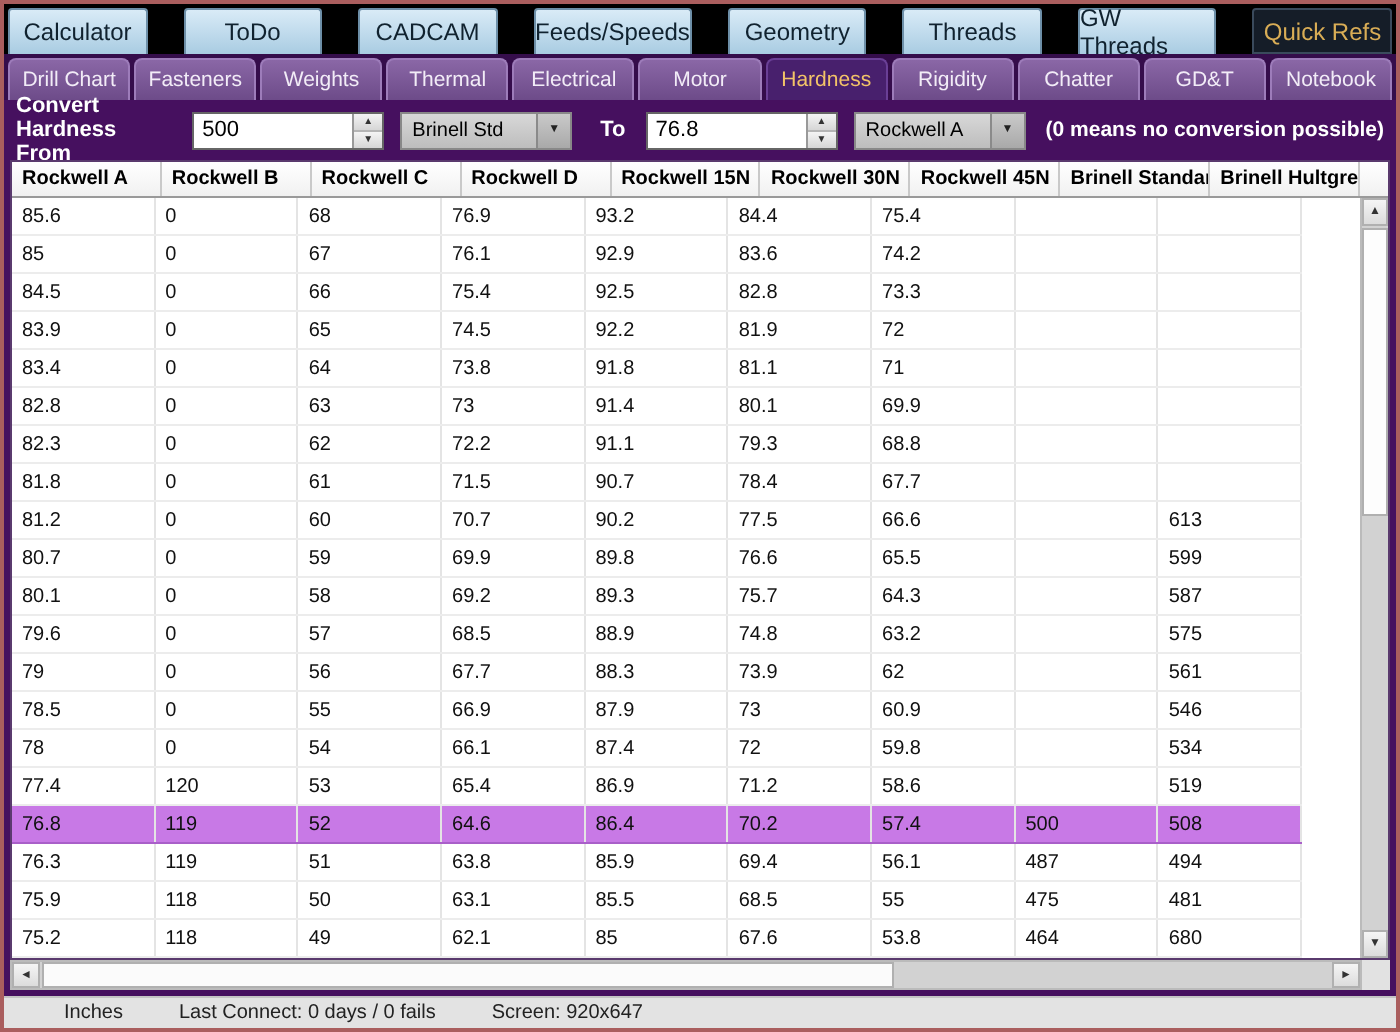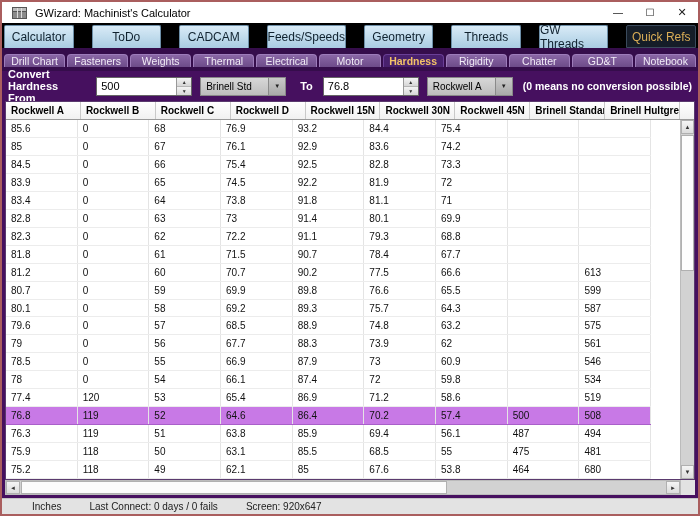--- a/index.html
+++ b/index.html
@@ -49,25 +49,25 @@
   .icon-help{ background:#36b5da; color:#0a2f42; font-size:11px; font-weight:bold; border:1px solid #1d7f9e; }
 
   
   .main-tabs{ height:25px; background:#000; display:flex; gap:18px; padding:2px 2px 0 2px; flex:none; }
   .main-tab{ flex:1; background:linear-gradient(#d9ebf7,#a9cce2); color:#10222f;
     font-size:12px; display:flex; align-items:center; justify-content:center;
     border:1px solid #6d8fa8; border-bottom:none; border-radius:2px 2px 0 0; cursor:default; }
   .main-tab.selected{ background:#151d28; color:#d9ad56; border:1px solid #39novalid; border:1px solid #3a4a5c; }
 
   
-  .sub-tabs{ height:23px; background:#350d4b; display:flex; gap:2px; padding:2px 2px 0 2px; flex:none;align-items:center; }
+  .sub-tabs{ height:23px; background:#350d4b; display:flex; gap:2px; padding:2px 2px 0 2px; flex:none; }
   .sub-tab{ flex:1; padding:0 4px; background:linear-gradient(#8a67a6,#6d4b89); color:#f2ecf7;
     font-size:10.5px; display:flex; align-items:center; justify-content:center; white-space:nowrap;
     border:1px solid #9d7cba; border-bottom:none; border-radius:4px 4px 0 0; cursor:default; }
-  .sub-tab.selected{ background:#48206d; color:#f3c368; border-color:#6a3f96; font-weight:bold; }
+  .sub-tab.selected{ background:#48206d; color:#f3c368; border-color:#6a3f96; font-weight:normal; }
 
   
   .converter{ height:30px; display:flex; align-items:center; flex:none; color:#fff; padding:0 6px; }
   .conv-label{ font-size:11px; font-weight:bold; margin-right:8px; }
   .spin-input{ display:flex; height:19px; background:#fff; border:1px solid #666; width:96px; flex:none; }
   .spin-input input{ width:100%; border:none; outline:none; font-size:11px; padding-left:4px;
     font-family:"Liberation Sans",sans-serif; color:#000; }
   .spin-btns{ width:15px; flex:none; display:flex; flex-direction:column; border-left:1px solid #999; }
   .spin-btn{ flex:1; background:linear-gradient(#f4f4f4,#d6d6d6); border-bottom:1px solid #b5b5b5;
     font-size:5px; color:#333; display:flex; align-items:center; justify-content:center; }
@@ -112,29 +112,20 @@
   .statusbar{ height:16px; flex:none; background:#e3e3e3; border-top:1px solid #c4c4c4;
     display:flex; align-items:center; font-size:10px; color:#222; }
   .status-item{ margin-left:28px; }
   .status-item:first-child{ margin-left:30px; }
 </style>
 </head>
 <body>
 
 <div class="window">
 
-  <div class="titlebar">
-    <div class="app-icon"></div>
-    <span class="title-text">GWizard: Machinist's Calculator</span>
-    <div class="win-controls">
-      <div class="win-btn">—</div>
-      <div class="win-btn">☐</div>
-      <div class="win-btn close">✕</div>
-    </div>
-  </div>
 
 
   <div class="main-tabs" id="main-tabs">
       <div class="main-tab">Calculator</div>
       <div class="main-tab">ToDo</div>
       <div class="main-tab">CADCAM</div>
       <div class="main-tab">Feeds/Speeds</div>
       <div class="main-tab">Geometry</div>
       <div class="main-tab">Threads</div>
       <div class="main-tab">GW Threads</div>

